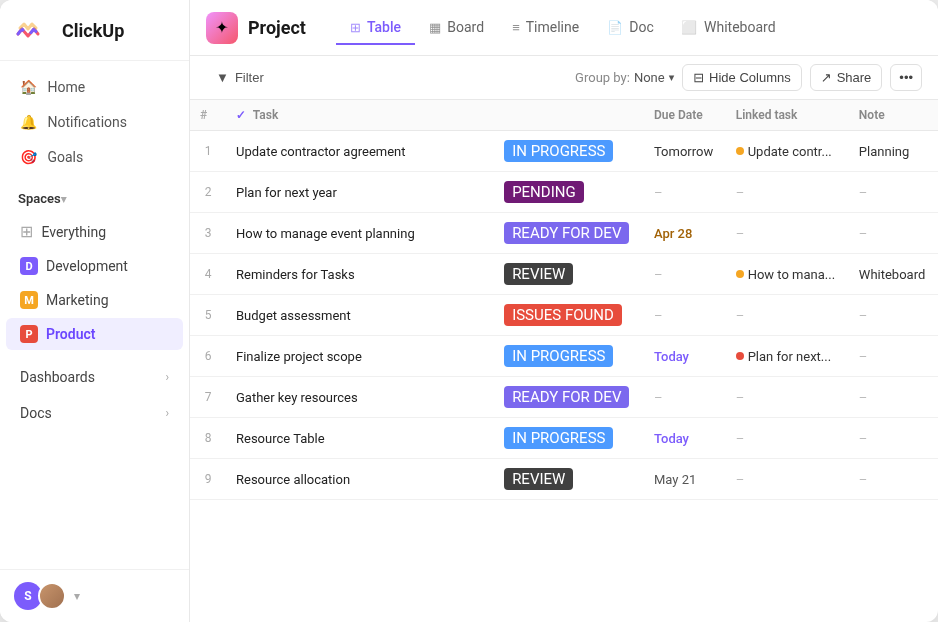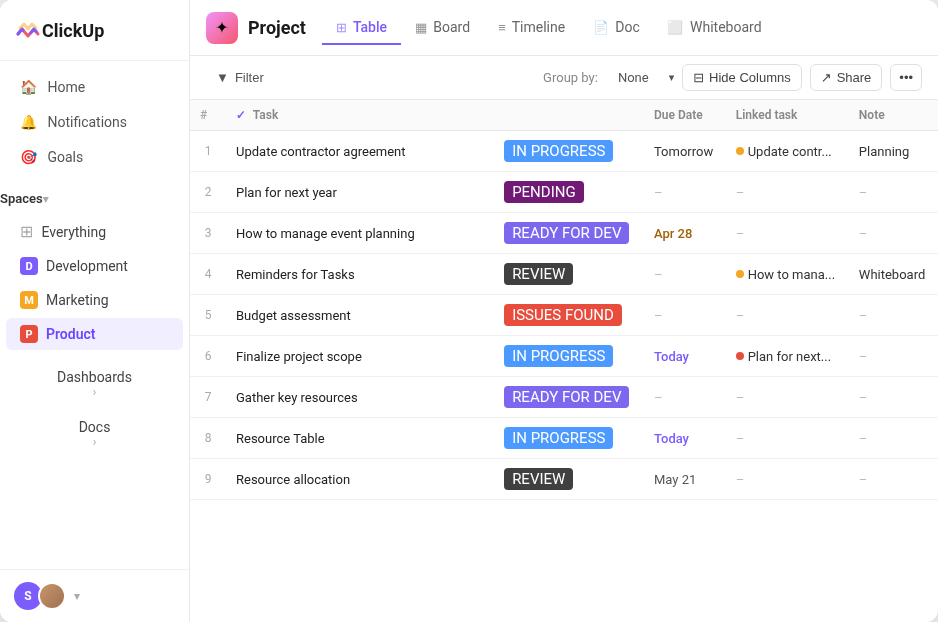--- a/index.html
+++ b/index.html
@@ -1,53 +1,53 @@
 <!DOCTYPE html>
 <html><head>
   <meta charset="utf-8">
   <style>
     * { box-sizing: border-box; margin: 0; padding: 0; }
     body { font-family: -apple-system, BlinkMacSystemFont, 'Segoe UI', Roboto, sans-serif; background: #f0f0f0; display: flex; align-items: center; justify-content: center; min-height: 100vh; }
     .window { width: 938px; height: 622px; background: #fff; border-radius: 12px; overflow: hidden; display: flex; box-shadow: 0 4px 24px rgba(0,0,0,0.15); }
     
     .sidebar { width: 190px; min-width: 190px; background: #fff; border-right: 1px solid #e8e8e8; display: flex; flex-direction: column; padding: 0; }
-    .sidebar-logo { display: flex; align-items: center; gap: 0; padding: 16px 14px; border-bottom: 1px solid #f0f0f0; }
+    .sidebar-logo { display: flex; align-items: center; gap: 20px; padding: 16px 14px; border-bottom: 1px solid #f0f0f0; }
     .logo-icon { width: 28px; height: 28px; }
     .logo-text { font-size: 18px; font-weight: 700; color: #1a1a1a; }
     .sidebar-nav { padding: 8px 0; }
     .nav-item { display: flex; align-items: center; gap: 10px; padding: 9px 14px; cursor: pointer; color: #555; font-size: 14px; border-radius: 6px; margin: 1px 6px; }
-    .sidebar-section-header { display: flex; align-items: center; padding: 8px 0; cursor: pointer; }
+    .sidebar-section-header { display: flex; align-items: center; padding: 8px 18px; cursor: pointer; }
     .sidebar-section-title { font-size: 13px; font-weight: 600; color: #333; }
     .space-item { display: flex; align-items: center; gap: 8px; padding: 7px 14px; cursor: pointer; font-size: 14px; color: #444; border-radius: 6px; margin: 1px 6px; }
     .space-item.active { background: #f0eeff; color: #6c47ff; font-weight: 600; }
     .space-badge { width: 18px; height: 18px; border-radius: 4px; display: flex; align-items: center; justify-content: center; font-size: 11px; font-weight: 700; color: #fff; flex-shrink: 0; }
     .badge-d { background: #7c5cfc; }
     .badge-m { background: #f5a623; }
     .badge-p { background: #e74c3c; }
-    .sidebar-divider-item { display: flex; align-items: center; justify-content: space-between; padding: 9px 14px; cursor: pointer; font-size: 14px; color: #444; border-radius: 6px; margin: 1px 6px; flex-direction: column; }
+    .sidebar-divider-item { display: flex; align-items: center; justify-content: space-between; padding: 9px 14px; cursor: pointer; font-size: 14px; color: #444; border-radius: 6px; margin: 1px 6px; }
     .sidebar-bottom { margin-top: auto; padding: 12px 14px; border-top: 1px solid #f0f0f0; display: flex; align-items: center; gap: 8px; }
     .avatar-group { display: flex; align-items: center; gap: 4px; }
     .avatar { width: 28px; height: 28px; border-radius: 50%; display: flex; align-items: center; justify-content: center; font-size: 12px; font-weight: 700; color: #fff; }
     .avatar-s { background: #7c5cfc; }
     .avatar-img { width: 28px; height: 28px; border-radius: 50%; background: #c0a080; border: 2px solid #fff; margin-left: -8px; overflow: hidden; }
     
     .main { flex: 1; display: flex; flex-direction: column; overflow: hidden; }
     
     .topbar { display: flex; align-items: center; gap: 0; padding: 0 16px; border-bottom: 1px solid #e8e8e8; height: 56px; background: #fff; }
     .project-icon { width: 32px; height: 32px; background: linear-gradient(135deg, #f093fb, #f5576c); border-radius: 8px; display: flex; align-items: center; justify-content: center; margin-right: 10px; }
-    .project-title { font-size: 18px; font-weight: 700; color: #1a1a1a; margin-right: 16px; }
+    .project-title { font-size: 18px; font-weight: 700; color: #1a1a1a; margin-right: 30px; }
     .tab-nav { display: flex; align-items: center; gap: 0; }
     .tab-item { display: flex; align-items: center; gap: 6px; padding: 8px 14px; font-size: 14px; color: #666; cursor: pointer; border-bottom: 2px solid transparent; margin-bottom: -1px; }
     .tab-item.active { color: #7c5cfc; border-bottom-color: #7c5cfc; font-weight: 500; }
     .tab-icon { font-size: 13px; opacity: 0.7; }
     
     .toolbar { display: flex; align-items: center; padding: 8px 16px; border-bottom: 1px solid #e8e8e8; gap: 8px; background: #fff; }
     .filter-btn { display: flex; align-items: center; gap: 6px; padding: 5px 10px; border: none; background: none; font-size: 13px; color: #555; cursor: pointer; border-radius: 5px; }
     .toolbar-spacer { flex: 1; }
-    .groupby { display: flex; align-items: center; gap: 20px; font-size: 13px; color: #555; }
+    .groupby { display: flex; align-items: center; gap: 4px; font-size: 13px; color: #555; }
     .groupby-label { color: #888; }
     .btn-outline { display: flex; align-items: center; gap: 5px; padding: 5px 10px; border: 1px solid #e0e0e0; border-radius: 6px; background: #fff; font-size: 13px; color: #444; cursor: pointer; }
     
     .table-wrap { flex: 1; overflow-y: auto; overflow-x: hidden; }
     table { width: 100%; border-collapse: collapse; font-size: 13px; }
     thead tr { border-bottom: 1px solid #e8e8e8; background: #fafafa; }
     thead th { padding: 8px 10px; text-align: left; font-weight: 600; color: #888; font-size: 12px; white-space: nowrap; }
     thead th:first-child { width: 36px; color: #aaa; }
     tbody tr { border-bottom: 1px solid #f0f0f0; }
     tbody tr.selected-row { background: #f5f3ff; }

